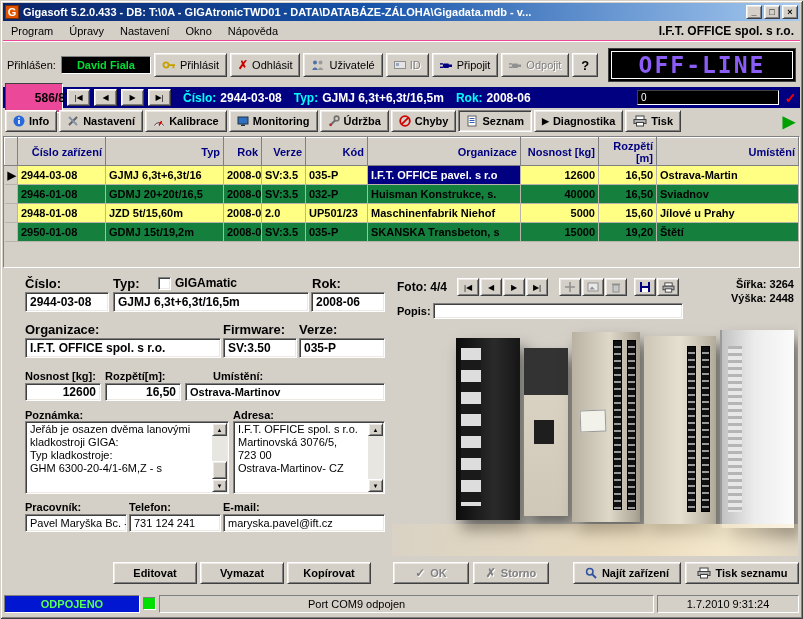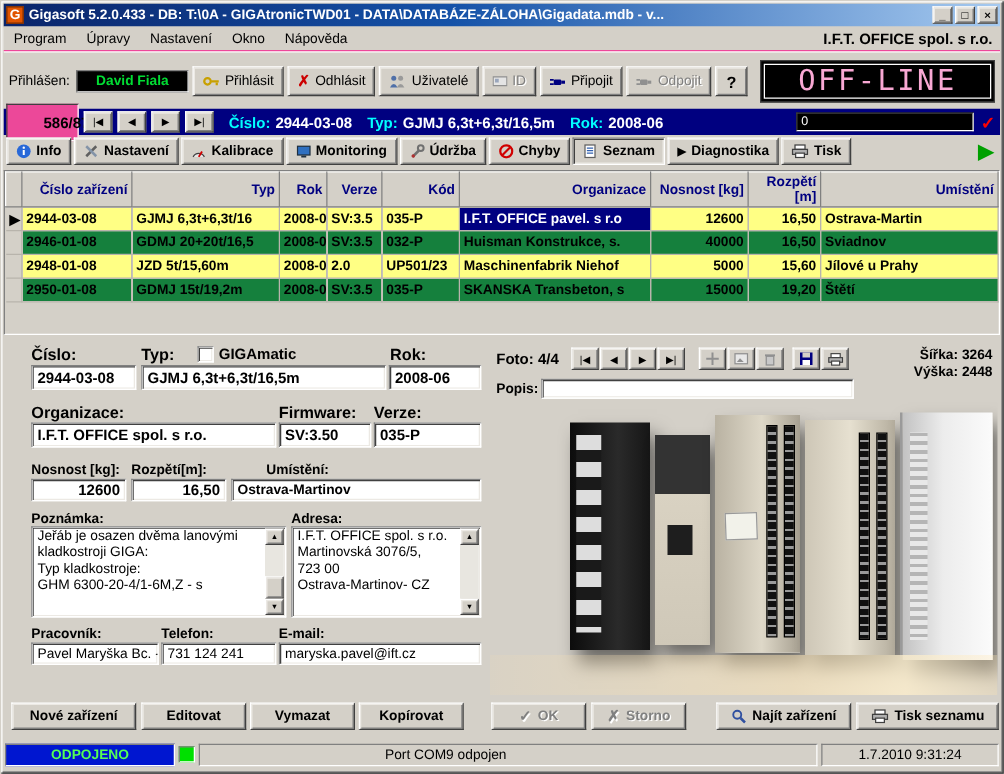--- a/index.html
+++ b/index.html
@@ -43,22 +43,22 @@
   .tool-btn.disabled { color:#808080; text-shadow:1px 1px 0 #fff; }
   .ic { display:inline-flex; align-items:center; justify-content:center; line-height:0; }
   .redx { color:#cc0000; font-weight:bold; font-size:12px; }
   .grayx { color:#808080; font-weight:bold; font-size:12px; text-shadow:1px 1px 0 #fff; }
   .graych { color:#808080; font-weight:bold; font-size:12px; text-shadow:1px 1px 0 #fff; }
   .helpq { font-weight:bold; font-size:13px; }
 
   .offline { margin-left:auto; width:188px; height:34px; background:#000; position:relative;
              display:flex; align-items:center; justify-content:center; border:1px solid #404040; }
   .offline-frame { position:absolute; inset:2px; border:1px solid #ffffff; }
-  .offline-text { font-family:"DejaVu Sans Mono", monospace; font-weight:normal; font-size:23px;
-                  color:#f9a8d4; letter-spacing:2px;text-align:center; }
+  .offline-text { font-family:"DejaVu Sans Mono", monospace; font-weight:bold; font-size:23px;
+                  color:#8b5cf6; letter-spacing:2px;text-align:center; }
 
   
   .navrow { position:absolute; left:3px; top:87px; right:3px; height:21px; background:#000080;
             display:flex; align-items:center; gap:4px; padding:0 2px; }
   .counter { width:58px; height:30px; background:#ec4899; color:#000; font-weight:bold; font-size:12px;
              display:flex; align-items:center; justify-content:center; border:1px solid;
              border-color:#404040 #fff #fff #404040;padding-left:45px; }
   .nav-btn { width:23px; height:17px; font-size:8px; display:flex; align-items:center; justify-content:center; }
   .nav-label { color:#00ffff; font-size:12px; font-weight:bold; margin-left:8px; }
   .nav-value { color:#ffffff; font-size:12px; font-weight:bold; }
@@ -574,23 +574,20 @@
         </div>
         <div class="dev dev5">
           <div class="dev5-vents"></div>
         </div>
         <div class="desk-glare"></div>
       </div>
     </div>
   </div>
 
   <div class="btnrow">
-    <button class="act-btn btn3d" style="left:6px; width:100px;">
-        <span>Nové zařízení</span>
-      </button>
     <button class="act-btn btn3d" style="left:110px; width:84px;">
         <span>Editovat</span>
       </button>
     <button class="act-btn btn3d" style="left:197px; width:84px;">
         <span>Vymazat</span>
       </button>
     <button class="act-btn btn3d" style="left:284px; width:84px;">
         <span>Kopírovat</span>
       </button>
     <button class="act-btn btn3d disabled" style="left:390px; width:76px;">

